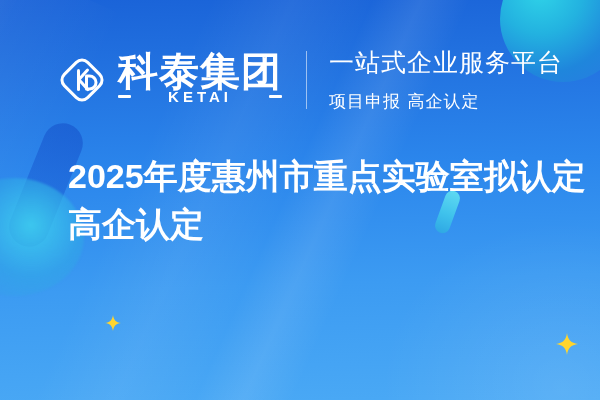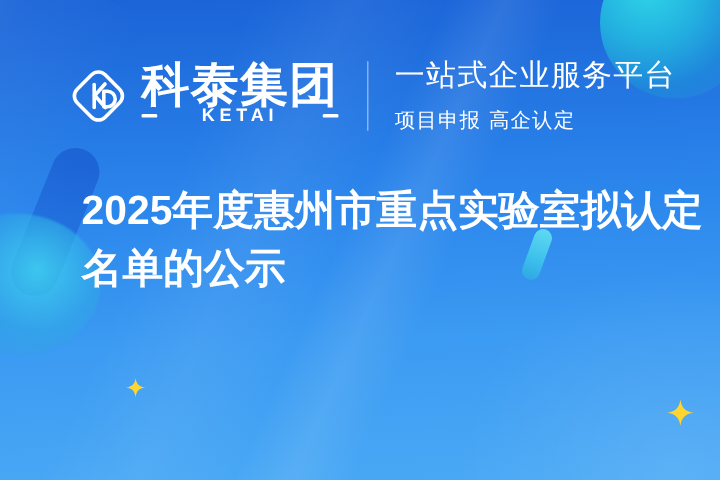--- a/index.html
+++ b/index.html
@@ -304,16 +304,16 @@
 
     <div class="tagline">
       <span class="tagline-main">一站式企业服务平台</span>
       <span class="tagline-sub">项目申报 高企认定</span>
     </div>
 
   </div>
 
   <div class="headline">
     <div class="headline-line">2025年度惠州市重点实验室拟认定</div>
-    <div class="headline-line">名单的公示</div>
+    <div class="headline-line">高企认定</div>
   </div>
 
 </div>
 
 </body></html>

